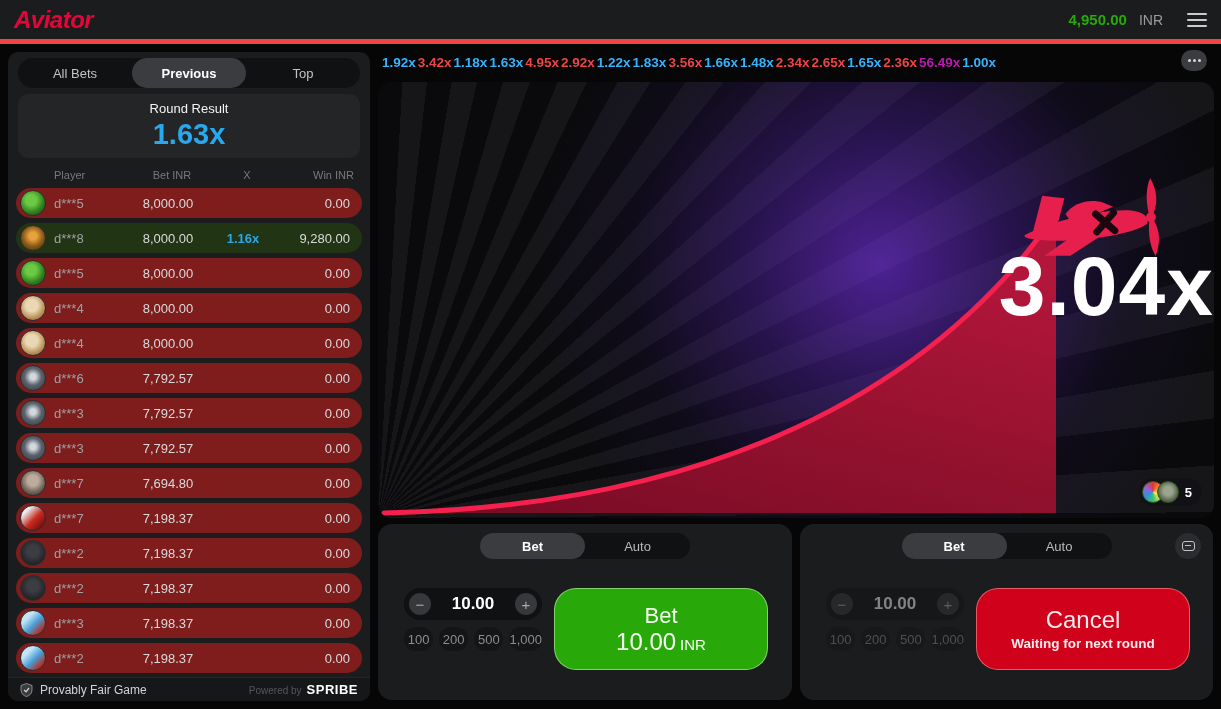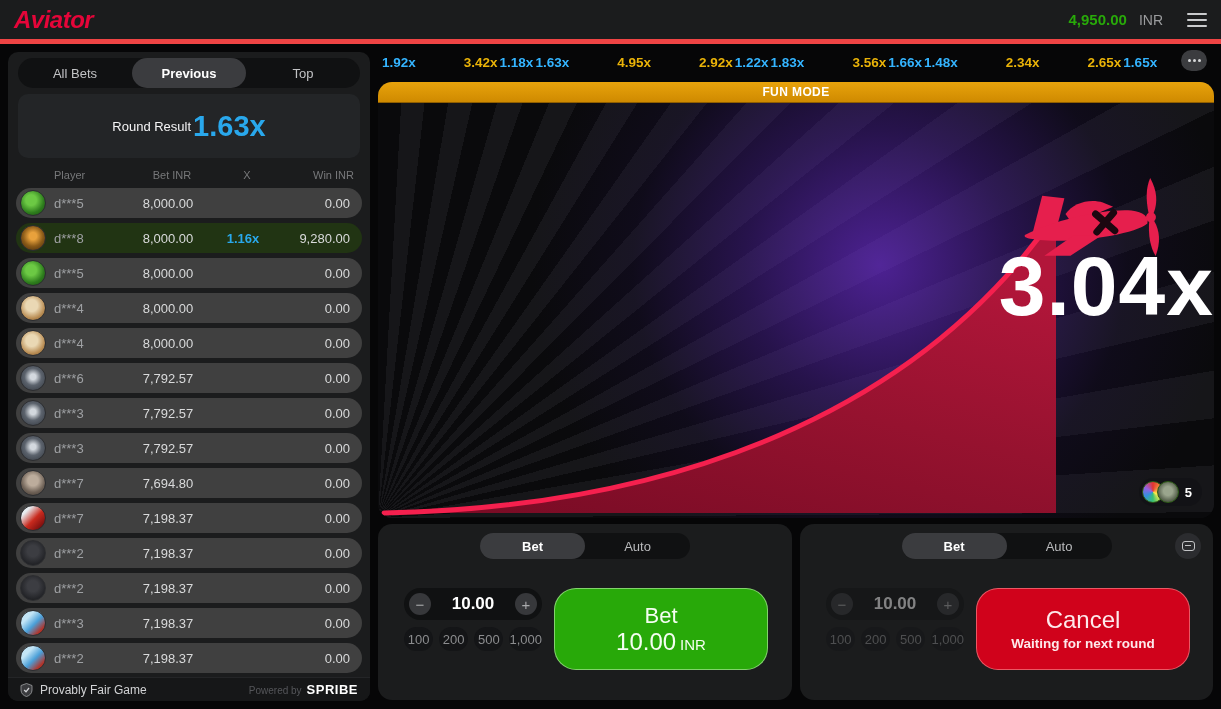--- a/index.html
+++ b/index.html
@@ -20,30 +20,30 @@
 
   
   .sidebar { position:absolute; left:8px; top:52px; width:362px; height:649px; background:#1b1c1d;
     border-radius:10px; overflow:hidden; }
   .side-tabs { position:absolute; left:10px; top:6px; right:10px; height:30px; background:#101112;
     border-radius:15px; display:flex; }
   .side-tab { flex:1; display:flex; align-items:center; justify-content:center; font-size:13px;
     color:#c2c3c5; border-radius:15px; cursor:pointer; }
   .side-tab.active { background:#3b3c3f; color:#ffffff; font-weight:700; }
   .result-card { position:absolute; left:10px; top:42px; right:10px; height:64px; background:#232527;
-    border-radius:10px; display:flex; align-items:center; justify-content:center; gap:2px; }
+    border-radius:10px; display:flex; flex-direction:column; align-items:center; justify-content:center; gap:2px; }
   .result-title { font-size:13px; color:#f4f4f5; }
   .result-value { font-size:29px; font-weight:700; color:#29a8ec; }
   .grid-cols { display:grid; grid-template-columns:36px 1fr 92px 58px 84px; align-items:center; }
   .bets-header { position:absolute; left:10px; top:114px; right:10px; height:18px; font-size:11px; color:#77787a; }
   .bets-header .c-bet { text-align:center; }
   .bets-header .c-x { text-align:center; }
   .bets-header .c-win { text-align:right; padding-right:6px; }
   .bets-list { position:absolute; left:8px; top:136px; right:8px; bottom:0; overflow:hidden; }
-  .brow { height:30px; margin:0 0 5px 0; background:#404040; border-radius:15px; padding:0 6px 0 2px; }
+  .brow { height:30px; margin:0 0 5px 0; background:#7f1d1d; border-radius:15px; padding:0 6px 0 2px; }
   .brow[data-win="true"] { background:#213413; }
   .avatar { width:26px; height:26px; border-radius:50%; margin-left:2px; border:1px solid #2c2d30; }
   .brow .name { font-size:13px; color:#9ea0a3; }
   .brow .bet { font-size:13px; color:#d9dadb; text-align:center; }
   .brow .x { font-size:13px; font-weight:700; color:#29a8ec; text-align:center; }
   .brow .win { font-size:13px; color:#d9dadb; text-align:right; padding-right:6px; }
   [data-avatar="clover"]  { background:radial-gradient(circle at 42% 38%, #6cc944 0 26%, #2e7d1d 62%, #164a0d); }
   [data-avatar="tiger"]   { background:radial-gradient(circle at 50% 42%, #e8a13c 0 20%, #8a5a18 55%, #3c250a); }
   [data-avatar="dog"]     { background:radial-gradient(circle at 45% 40%, #ead8b4 0 30%, #b98d54 65%, #6e4f26); }
   [data-avatar="jet"]     { background:radial-gradient(circle at 50% 45%, #d3d8de 0 16%, #5c636d 48%, #2f343b); }
@@ -56,21 +56,21 @@
   .fair { display:flex; align-items:center; gap:7px; font-size:12px; color:#d2d3d5; }
   .powered { display:flex; align-items:baseline; gap:5px; }
   .powered .by { font-size:10px; color:#55565a; }
   .powered .brand { font-size:13px; font-weight:700; color:#ffffff; letter-spacing:0.5px; }
 
   
   .history { position:absolute; left:382px; top:50px; width:831px; height:24px; overflow:hidden;
     display:flex; align-items:center; gap:2px; white-space:nowrap; }
   .hist { font-size:13.5px; font-weight:700; }
   .hist[data-tier="blue"]   { color:#34b4ff; }
-  .hist[data-tier="purple"] { color:#eab308;margin-left:46px; }
+  .hist[data-tier="purple"] { color:#ef4444; }
   .hist[data-tier="pink"]   { color:#c017b4; }
   .hist-fade { position:absolute; right:0; top:48px; width:60px; height:28px;
     background:linear-gradient(90deg, rgba(6,6,7,0), #060607 70%); }
   .more-btn { position:absolute; right:14px; top:50px; width:26px; height:21px; border-radius:11px;
     background:#3b3c3f; display:flex; align-items:center; justify-content:center; gap:2px; cursor:pointer; }
   .more-btn i { width:3px; height:3px; border-radius:50%; background:#d6d7d8; display:block; }
 
   
   .game { position:absolute; left:378px; top:82px; width:836px; height:436px; border-radius:14px;
     overflow:hidden; background:#0c0c0e; }
@@ -331,21 +331,20 @@
       <path d="M60 58 L30 76 L56 78 L88 60 Z"></path>
       <circle cx="139" cy="45" r="5"></circle>
       <path d="M141 6 C147 19 147 31 142 41 L137 41 C135 28 136 15 141 6 Z"></path>
       <path d="M141 84 C147 71 147 59 142 49 L137 49 C135 62 136 75 141 84 Z"></path>
     </g>
     <path d="M84 38 L102 56 M102 38 L84 56" stroke="#1c0710" stroke-width="7" stroke-linecap="round"></path>
   </svg>
 
   <div class="mult">3.04x</div>
 
-  <div class="banner">FUN MODE</div>
 
   <div class="players-badge">
     <div class="badge-avatars">
       <span class="b-av colorful"></span>
       <span class="b-av grayish"></span>
     </div>
     <span class="badge-count">5</span>
   </div>
 </div>
 

